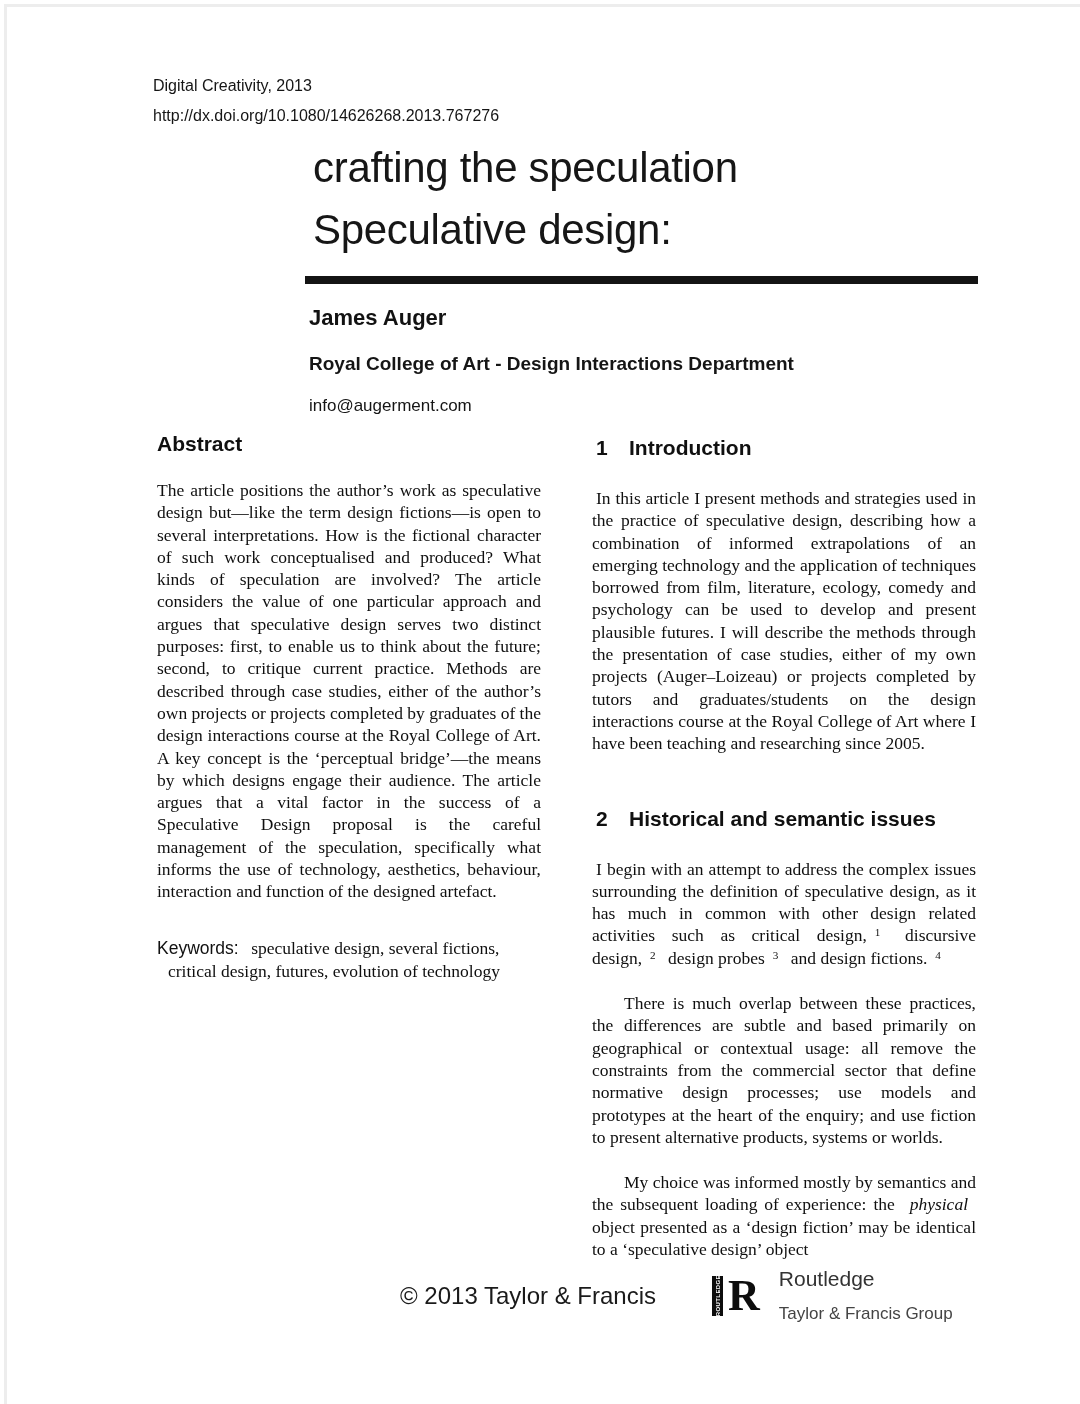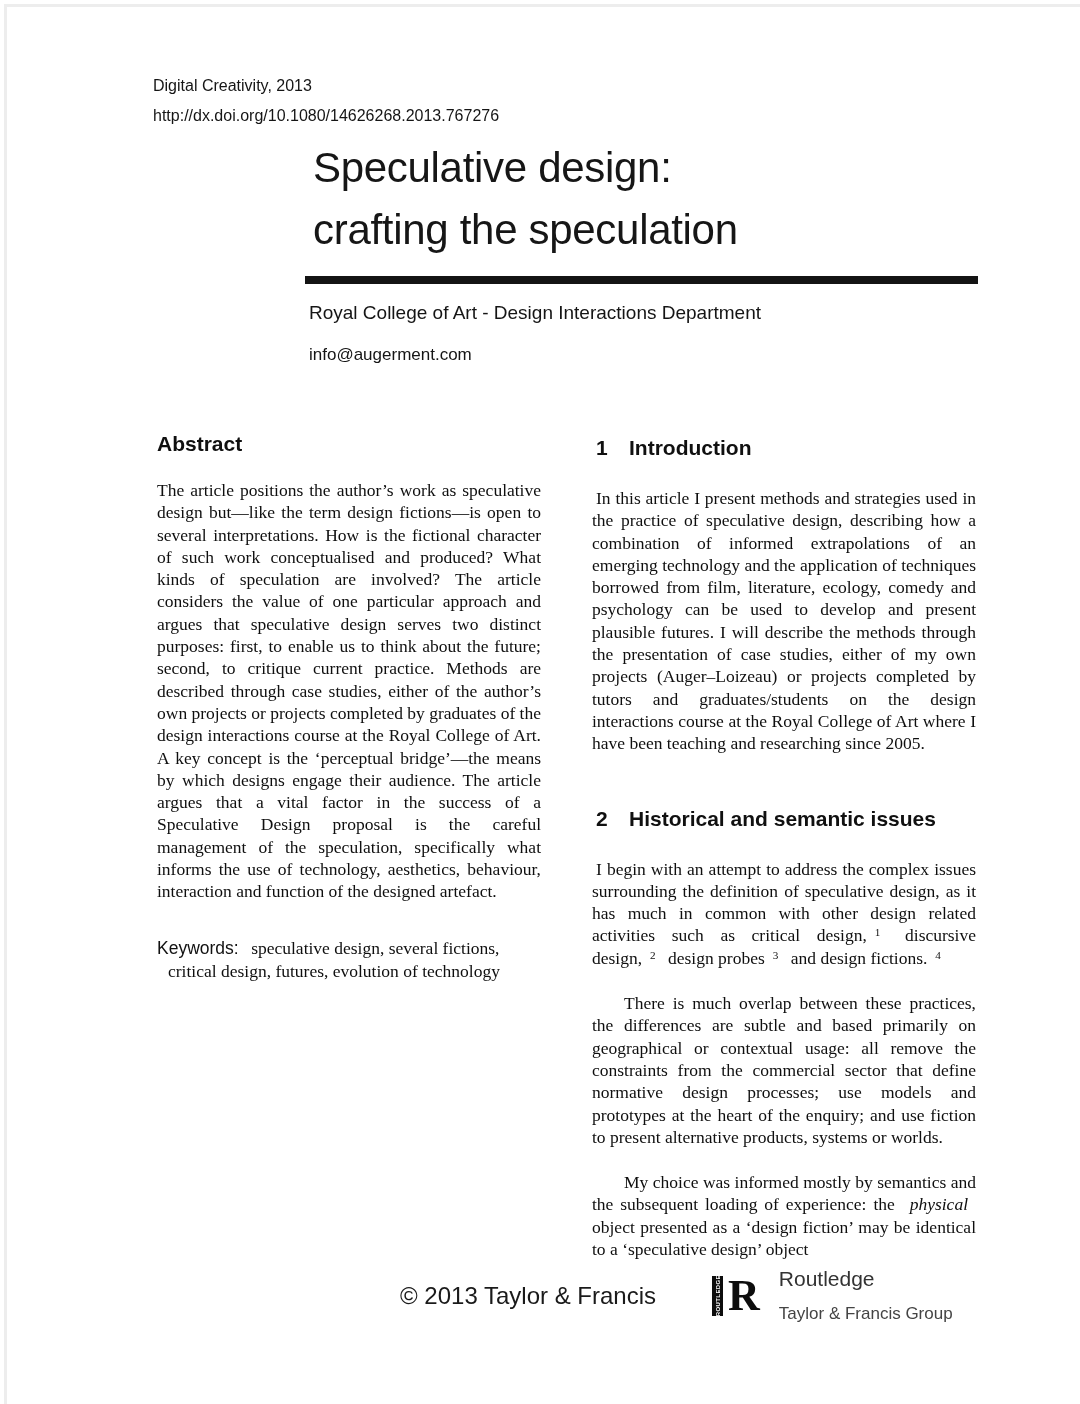--- a/index.html
+++ b/index.html
@@ -11,21 +11,21 @@
   }
   .page { position:absolute; inset:0; background:#fff; border:3px solid #ededed; }
 
   .doc-header { position:absolute; left:138px; top:60px; font-size:16px; line-height:22px; color:#151515; }
 
   .title-block { position:absolute; left:294px; top:122px; width:681px; }
   .title { font-size:42px; line-height:54px; font-weight:400; letter-spacing:-0.3px; color:#161616; }
   .tline { display:block; }
   .rule { height:4px; background:#141414; margin-top:11px; }
   .author { margin-top:17px; font-size:22px; font-weight:700; color:#121212; }
-  .affil  { margin-top:14px; font-size:19px; color:#151515; }
+  .affil  { margin-top:14px; font-size:19px; color:#151515;font-weight:bold; }
   .email  { margin-top:13px; font-size:17px; color:#151515; }
 
   .columns { position:absolute; left:138px; top:401px; display:flex; gap:35px; }
   .col { width:400px;margin-top:12px; }
 
   .h-sans { font-size:21px; font-weight:700; color:#101010; line-height:24px; }
   .serif { font-family:"Liberation Serif", serif; font-size:17.5px; line-height:22.3px; color:#0f0f0f; }
   .just { text-align:justify; }
   .col p.serif { margin-top:15px; }
   .sec { display:flex; }
@@ -57,24 +57,25 @@
 
 <div class="page">
 
   <header class="doc-header">
     <div>Digital Creativity, 2013</div>
     <div>http://dx.doi.org/10.1080/14626268.2013.767276</div>
   </header>
 
   <section class="title-block">
     <h1 class="title">
+      <span class="tline">crafting the speculation</span>
       <span class="tline">Speculative design:</span>
-      <span class="tline">crafting the speculation</span>
     </h1>
     <div class="rule"></div>
+    <div class="author">James Auger</div>
     <div class="affil">Royal College of Art - Design Interactions Department</div>
     <div class="email">info@augerment.com</div>
   </section>
 
   <div class="columns">
 
     <div class="col">
       <h2 class="h-sans">Abstract</h2>
       <p class="serif just">The article positions the author’s work as speculative design but—like the term design fictions—is open to several interpretations. How is the fictional character of such work conceptualised and produced? What kinds of speculation are involved? The article considers the value of one particular approach and argues that speculative design serves two distinct purposes: first, to enable us to think about the future; second, to critique current practice. Methods are described through case studies, either of the author’s own projects or projects completed by graduates of the design interactions course at the Royal College of Art. A key concept is the ‘perceptual bridge’—the means by which designs engage their audience. The article argues that a vital factor in the success of a Speculative Design proposal is the careful management of the speculation, specifically what informs the use of technology, aesthetics, behaviour, interaction and function of the designed artefact.</p>
       <p class="keywords">

